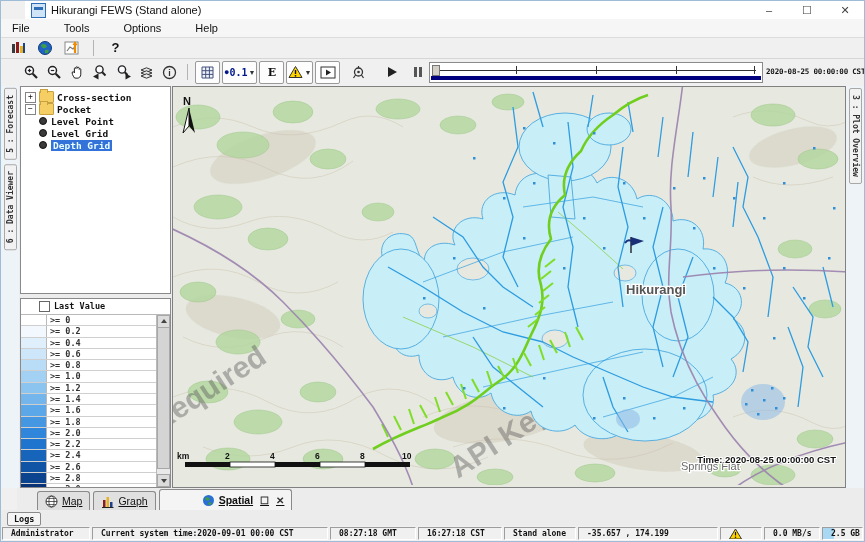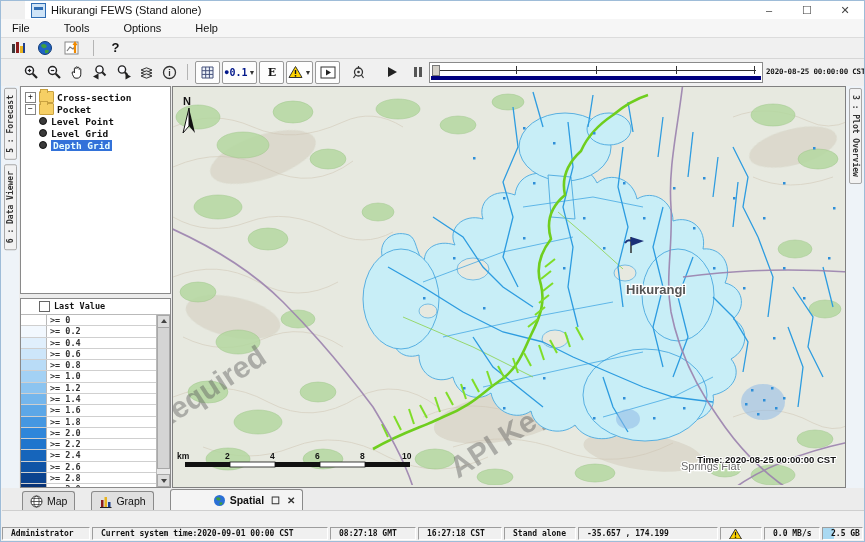--- a/index.html
+++ b/index.html
@@ -64,22 +64,22 @@
   .legend-scroll{position:absolute;top:16px;right:0;bottom:0;width:13px;background:#e9e9e9;border-left:1px solid #b9b9b9;}
   .scr-btn{height:11px;display:flex;align-items:center;justify-content:center;background:#dcdcdc;border:1px solid #a8a8a8;}
   .scr-btn.down{position:absolute;bottom:0;left:0;right:0;}
   .scr-btn.up{position:absolute;top:0;left:0;right:0;}
   .tri-up{width:0;height:0;border-left:3px solid transparent;border-right:3px solid transparent;border-bottom:4px solid #444;}
   .tri-down{width:0;height:0;border-left:3px solid transparent;border-right:3px solid transparent;border-top:4px solid #444;}
   .scr-thumb{position:absolute;top:12px;left:0;right:0;height:140px;background:#d4d4d4;border:1px solid #a8a8a8;}
   
   .map{position:relative;flex:1;border:1px solid #808080;background:#e7e9e0;overflow:hidden;}
   
-  .tabs-row{position:absolute;top:487px;left:1px;right:0;height:22px;background:#ececec;display:flex;
-            align-items:flex-end;padding-left:20px;gap:16px;border-bottom:1px solid #cfcfcf;}
+  .tabs-row{position:absolute;top:487px;left:16px;right:0;height:22px;background:#ececec;display:flex;
+            align-items:flex-end;padding-left:20px;gap:3px;border-bottom:1px solid #cfcfcf;text-decoration:underline;}
   .btab{display:inline-flex;align-items:center;gap:4px;height:18px;padding:0 7px;font-size:10.5px;
         border:1px solid #8a8a8a;border-bottom:none;border-radius:3px 3px 0 0;background:#e0e0e0;}
   .btab.active{background:#f4f4f4;height:20px;font-weight:bold;padding-left:42px;}
   .tab-glyph{font-size:10px;color:#333;margin-left:3px;}
   
   .logs-row{position:absolute;top:509px;left:0;right:0;height:18px;background:#ececec;display:flex;align-items:center;padding-left:6px;}
   .logs-btn{font-family:"DejaVu Sans Mono",monospace;font-size:8.5px;font-weight:bold;border:1px solid #8a8a8a;
             background:#f4f4f4;border-radius:2px;padding:1px 6px;}
   
   .statusbar{position:absolute;bottom:0;left:0;right:0;height:15px;background:#f0f0f0;display:flex;
@@ -678,20 +678,23 @@
           <circle cx="6.5" cy="6.5" r="5.5" fill="#2a6fd6"></circle>
           <path d="M3,4 q2.5,-1.6 4,0 q1.6,1.6 -0.8,2.4 q-2.5,0.8 -3.2,-2.4z" fill="#3f9e3f"></path>
           <path d="M6.5,8.5 q2.4,-0.8 3.2,0.8 q-0.8,2.4 -3.2,1.6z" fill="#3f9e3f"></path>
         </svg>
       <span>Spatial</span>
       <span class="tab-glyph">☐</span>
       <span class="tab-glyph" style="font-weight:bold;">✕</span>
     </span>
   </div>
 
+  <div class="logs-row">
+    <span class="logs-btn">Logs</span>
+  </div>
 
   <div class="statusbar">
     <div class="scell" style="width:88px;">Administrator</div>
     <div class="scell" style="width:236px;">Current system time:2020-09-01 00:00 CST</div>
     <div class="scell" style="width:86px;">08:27:18 GMT</div>
     <div class="scell" style="width:84px;">16:27:18 CST</div>
     <div class="scell" style="width:72px;">Stand alone</div>
     <div class="scell" style="width:140px;">-35.657 , 174.199</div>
     <div class="scell" style="width:42px;">
       <svg width="13" height="12">

